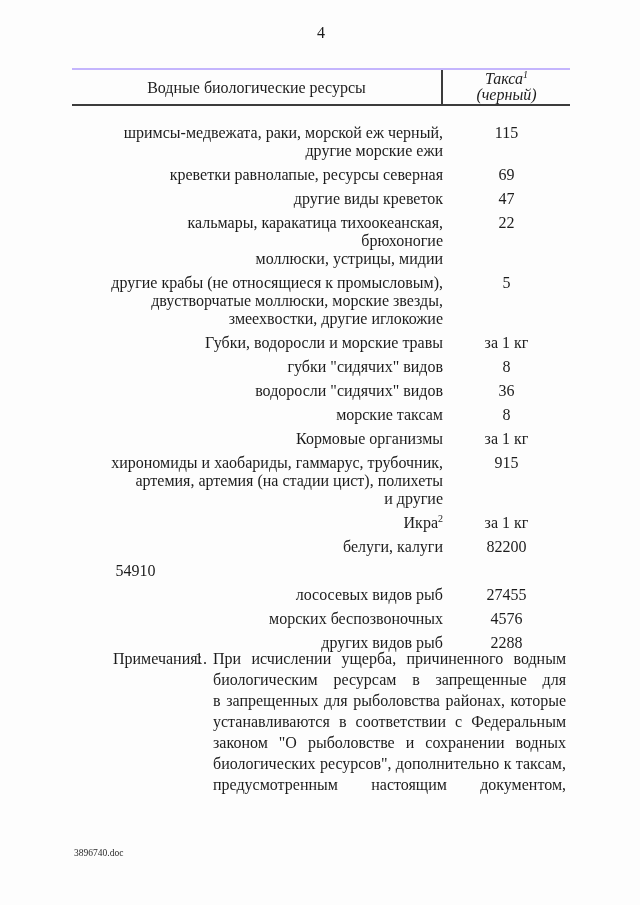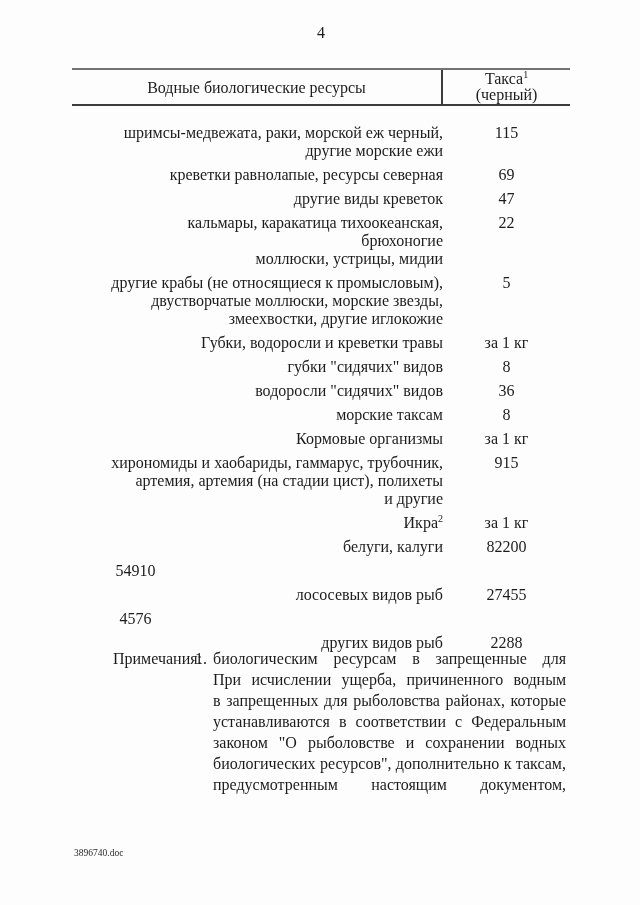--- a/index.html
+++ b/index.html
@@ -15,34 +15,34 @@
   }
   .page-number{
     position:absolute;top:24px;left:0;width:642px;
     text-align:center;font-size:16px;
   }
   .doc-table{
     position:absolute;left:72px;top:68px;width:498px;
   }
   .thead{
     display:flex;
-    border-top:2px solid #737373;
+    border-top:2px solid #c4b5fd;
     border-bottom:2px solid #3c3c3c;
     min-height:33px;
   }
   .th-name{
     width:371px;box-sizing:border-box;
     border-right:2px solid #3c3c3c;
     display:flex;align-items:center;justify-content:center;
     text-align:center;line-height:17px;
   }
   .th-value{
     flex:1;
     display:flex;flex-direction:column;align-items:center;justify-content:center;
-    text-align:center;line-height:16px;padding:1px 0;
+    text-align:center;line-height:16px;padding:1px 0;font-style:italic;
   }
   .sup{font-size:10px;vertical-align:super;line-height:0;}
   .tbody{padding-top:12px;}
   .row{display:flex;line-height:18px;margin-top:6px;}
   .cell-name{
     width:371px;box-sizing:border-box;
     white-space:pre-line;
     text-align:right;
   }
   .row.indent .cell-name{padding-left:33px;}
@@ -100,21 +100,21 @@
 моллюски, устрицы, мидии</div>
         <div class="cell-value">22</div>
       </div>
       <div class="row indent">
         <div class="cell-name">другие крабы (не относящиеся к промысловым),
 двустворчатые моллюски, морские звезды,
 змеехвостки, другие иглокожие</div>
         <div class="cell-value">5</div>
       </div>
       <div class="row section">
-        <div class="cell-name">Губки, водоросли и креветки травы</div>
+        <div class="cell-name">Губки, водоросли и морские травы</div>
         <div class="cell-value">за 1 кг</div>
       </div>
       <div class="row indent">
         <div class="cell-name">губки "сидячих" видов</div>
         <div class="cell-value">8</div>
       </div>
       <div class="row indent">
         <div class="cell-name">водоросли "сидячих" видов</div>
         <div class="cell-value">36</div>
       </div>
@@ -141,36 +141,37 @@
         <div class="cell-value">82200</div>
       </div>
       <div class="row indent">
         <div class="cell-value">54910</div>
       </div>
       <div class="row indent">
         <div class="cell-name">лососевых видов рыб</div>
         <div class="cell-value">27455</div>
       </div>
       <div class="row indent">
+        <div class="cell-name">морских беспозвоночных</div>
         <div class="cell-value">4576</div>
       </div>
       <div class="row indent">
         <div class="cell-name">других видов рыб</div>
         <div class="cell-value">2288</div>
       </div>
     </div>
   </div>
 
   <div class="notes">
     <div class="notes-label">Примечания:</div>
     <div class="note-item">
       <div class="note-number">1.</div>
       <div class="note-text">
+        <div class="note-line">При исчислении ущерба, причиненного водным</div>
         <div class="note-line">биологическим ресурсам в запрещенные для</div>
-        <div class="note-line">При исчислении ущерба, причиненного водным</div>
         <div class="note-line">в запрещенных для рыболовства районах, которые</div>
         <div class="note-line">устанавливаются в соответствии с Федеральным</div>
         <div class="note-line">законом "О рыболовстве и сохранении водных</div>
         <div class="note-line">биологических ресурсов", дополнительно к таксам,</div>
         <div class="note-line">предусмотренным настоящим документом,</div>
       </div>
     </div>
   </div>
 
   <div class="footer-filename">3896740.doc</div>

